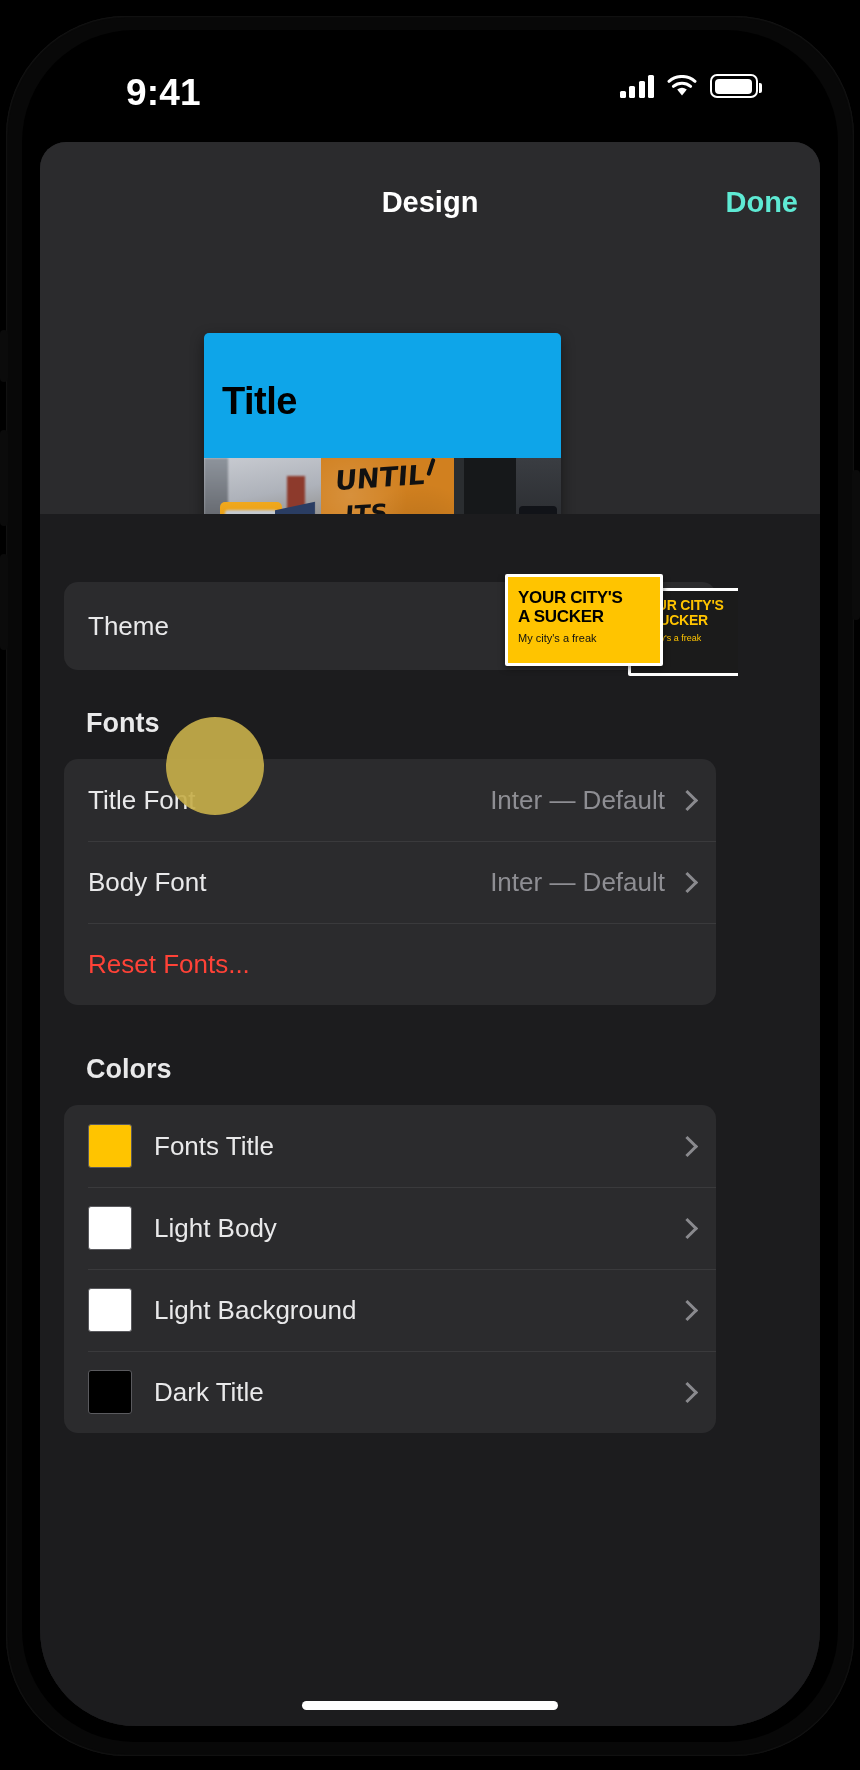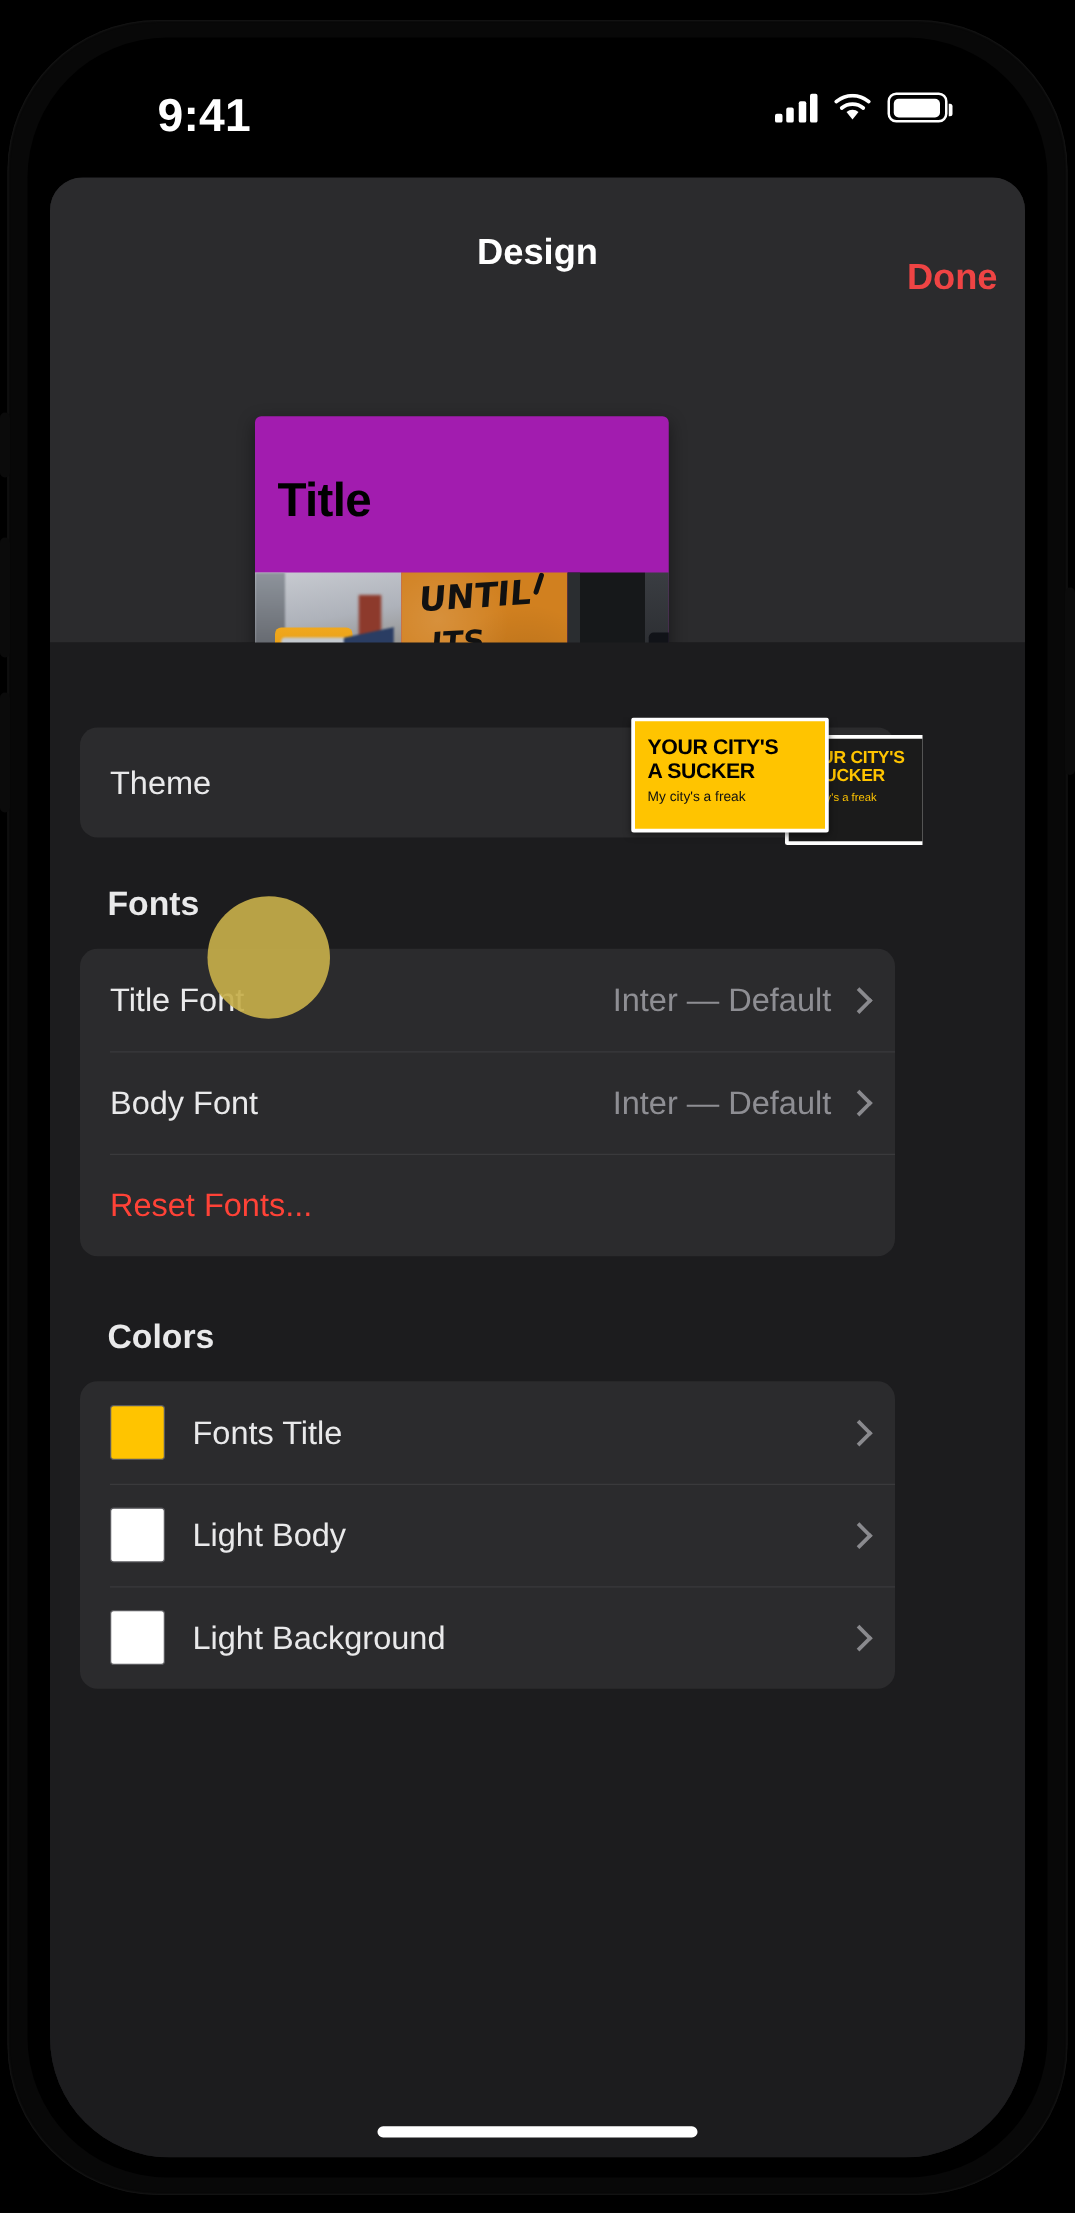--- a/index.html
+++ b/index.html
@@ -80,22 +80,22 @@
     position:absolute; left:0; top:44px; width:780px; text-align:center;
     color:#fff; font-size:29px; font-weight:700;
   }
   .done-btn {
     position:absolute; right:22px; top:44px;
     color:#0a84ff; font-size:29px; font-weight:600;
   }
 
   
   .preview {
-    position:absolute; left:164px; top:191px; width:331px; height:250px;
-    background:#a21caf; border-radius:5px; overflow:hidden;
+    position:absolute; left:164px; top:191px; width:357px; height:250px;
+    background:#0ea5e9; border-radius:5px; overflow:hidden;
     box-shadow:0 5px 14px rgba(0,0,0,.45);
   }
   .preview-title {
     position:absolute; left:18px; top:47px;
     font-size:38px; font-weight:800; color:#000; letter-spacing:-0.5px;
   }
   .preview-strip {
     position:absolute; left:0; bottom:0; width:357px; height:125px;
     display:flex;
   }
@@ -292,21 +292,21 @@
         <span class="batt">
             <i></i>
           </span>
       </div>
     </div>
 
     <div class="sheet">
 
       <div class="sheet-head">
         <div class="navtitle">Design</div>
-        <div class="done-btn" style="color: #ef4444; margin-top: 20px;">Done</div>
+        <div class="done-btn" style="color: #5eead4;">Done</div>
 
         <div class="preview">
           <div class="preview-title">Title</div>
           <div class="preview-strip">
             <div class="ph ph-street">
               <span class="bld-l"></span>
                 <span class="red"></span>
               <span class="bus"></span>
                 <span class="bus-win"></span>
               <span class="awn"></span>
@@ -379,20 +379,25 @@
           <div class="row crow">
             <span class="swatch" id="sw1" style="background: rgb(255, 255, 255);"></span>
             <span class="row-label">Light Body</span>
             <span class="chev" style="margin-left:auto"></span>
           </div>
           <div class="row crow">
             <span class="swatch" id="sw2" style="background: rgb(255, 255, 255);"></span>
             <span class="row-label">Light Background</span>
             <span class="chev" style="margin-left:auto"></span>
           </div>
+          <div class="row crow">
+            <span class="swatch" id="sw3" style="background: rgb(0, 0, 0);"></span>
+            <span class="row-label">Dark Title</span>
+            <span class="chev" style="margin-left:auto"></span>
+          </div>
         </div>
 
       </div>
 
       <div class="touch-dot" style="background: rgb(198, 174, 74);"></div>
       <div class="home-ind"></div>
     </div>
 
   </div>
 </div>

